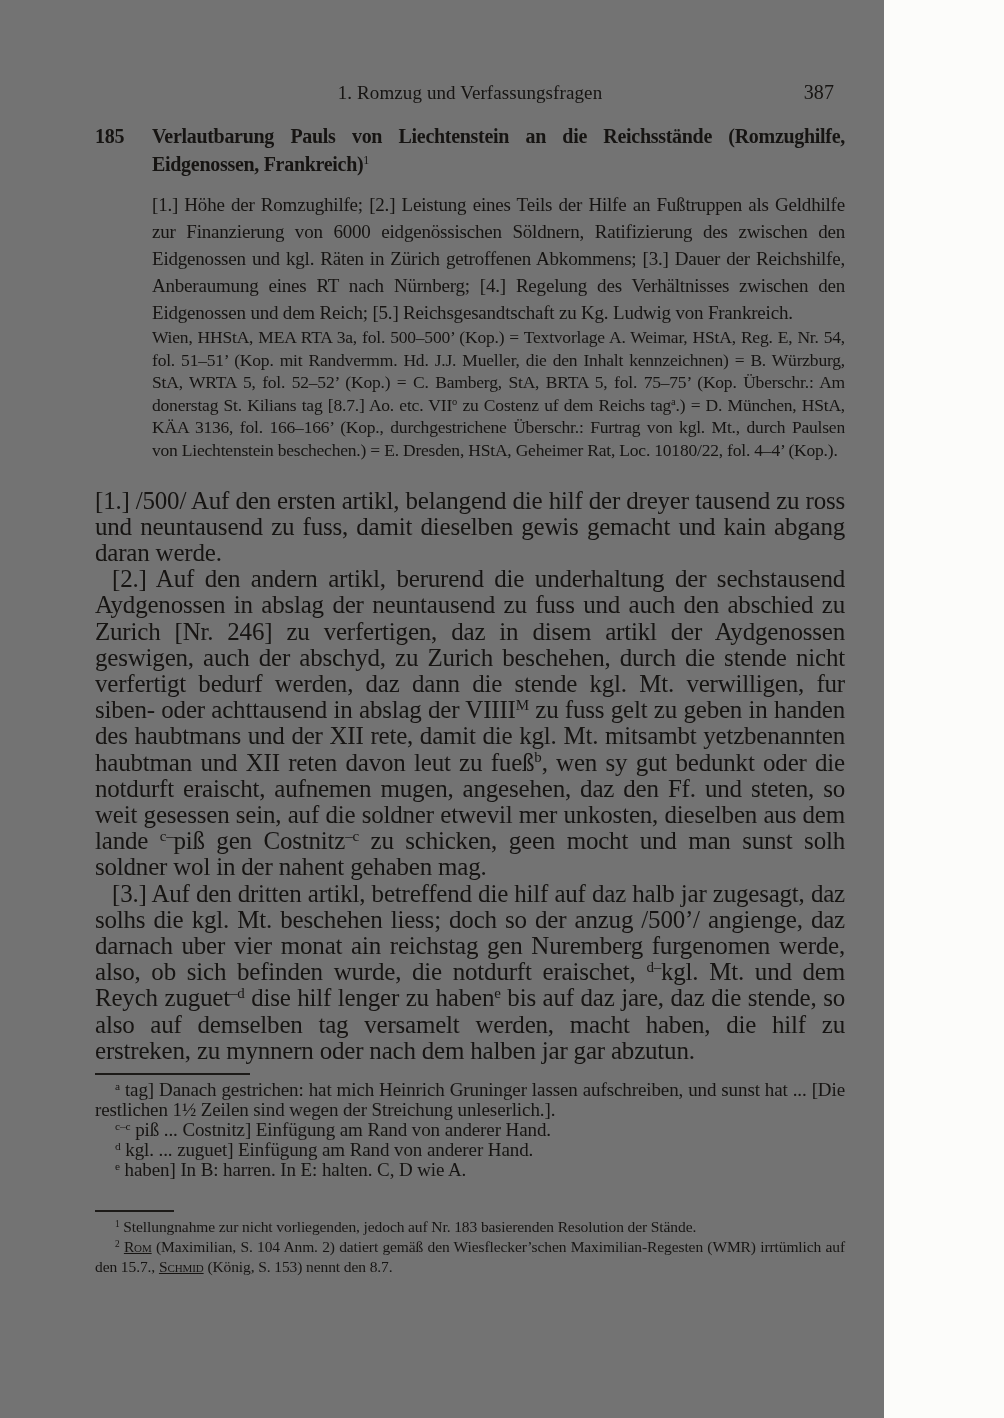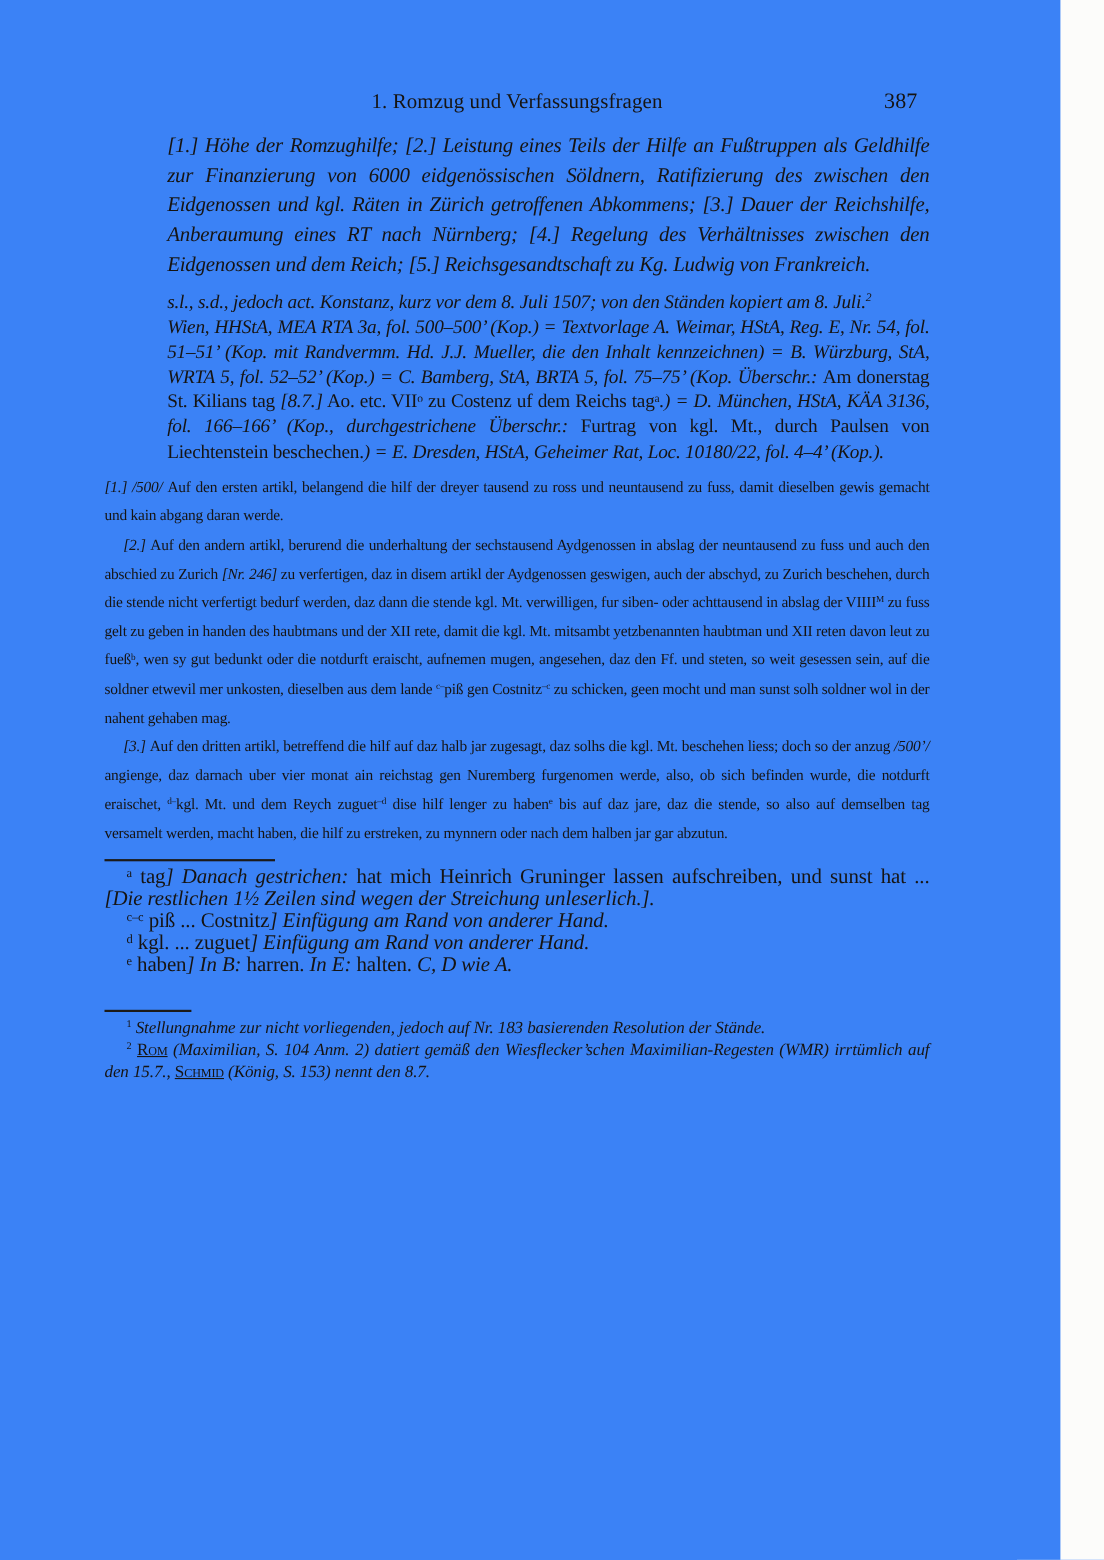--- a/index.html
+++ b/index.html
@@ -5,22 +5,22 @@
   * { box-sizing: border-box; }
   html, body { margin: 0; padding: 0; }
   body {
     width: 1004px; height: 1418px;
     background: #fcfcfa;
     font-family: "Liberation Serif", "DejaVu Serif", serif;
     color: #161412;
   }
   .page {
     position: relative;
-    width: 964px; height: 1418px;
-    background: #3b82f6;
+    width: 884px; height: 1418px;
+    background: #737373;
     overflow: hidden;
   }
   .col {
     position: absolute;
     left: 95px; top: 0;
     width: 750px;
   }
   
   .running-header {
     position: relative;
@@ -59,22 +59,22 @@
     margin: 0;
     font-size: 17.5px;
     line-height: 22.6px;
     text-align: justify;
     letter-spacing: -0.2px;
   }
   .dating { margin-top: 9px; }
 
   
   .body-block {
-    margin-top: 10px;
-    font-size: 14px;
+    margin-top: 26px;
+    font-size: 25px;
     line-height: 26.2px;
     text-align: justify;
     letter-spacing: -0.2px;
   }
   .bp { margin: 0; }
   .bp.indent { text-indent: 17px; }
 
   
   .apparatus {
     margin-top: 9px;
@@ -89,38 +89,40 @@
     margin-top: 30px;
     font-size: 15.5px;
     line-height: 20px;
     text-align: justify;
     letter-spacing: -0.1px;
   }
   .rule-short { width: 79px; border-top: 2px solid #1c1a18; margin: 0 0 5px 0; }
   .fn-p { margin: 0; text-indent: 20px; }
 
   sup { font-size: 60%; line-height: 0; vertical-align: baseline; position: relative; top: -0.55em; }
-  .it { font-style: italic; }
+  .it { }
   .sc { font-variant: small-caps; font-style: normal; text-decoration: underline; }
 </style>
 </head>
 <body>
 
 <div class="page">
   <div class="col">
 
     <header class="running-header">
       <span class="rh-title">1. Romzug und Verfassungsfragen</span>
       <span class="rh-page">387</span>
     </header>
 
+    <section class="entry-head">
+      <span class="entry-num">185</span><span>Verlautbarung Pauls von Liechtenstein an die Reichsstände (Romzughilfe, Eidgenossen, Frankreich)</span><sup class="fn-ref">1</sup>
+    </section>
 
     <section class="regest">
       <p class="summary"><span class="it">[1.] Höhe der Romzughilfe; [2.] Leistung eines Teils der Hilfe an Fußtruppen als Geldhilfe zur Finanzierung von 6000 eidgenössischen Söldnern, Ratifizierung des zwischen den Eidgenossen und kgl. Räten in Zürich getroffenen Abkommens; [3.] Dauer der Reichshilfe, Anberaumung eines RT nach Nürnberg; [4.] Regelung des Verhältnisses zwischen den Eidgenossen und dem Reich; [5.] Reichsgesandtschaft zu Kg. Ludwig von Frankreich.</span></p>
-      <p class="source-p dating"><span class="it">s.l., s.d., jedoch act. Konstanz, kurz vor dem 8. Juli 1507; von den Ständen kopiert am 8. Juli.</span><sup class="it">2</sup></p>
       <p class="source-p"><span class="it">Wien, HHStA, MEA RTA 3a, fol. 500–500’ (Kop.) = Textvorlage A. Weimar, HStA, Reg. E, Nr. 54, fol. 51–51’ (Kop. mit Randvermm. Hd. J.J. Mueller, die den Inhalt kennzeichnen) = B. Würzburg, StA, WRTA 5, fol. 52–52’ (Kop.) = C. Bamberg, StA, BRTA 5, fol. 75–75’ (Kop. Überschr.: </span><span>Am donerstag St. Kilians tag </span><span class="it">[8.7.]</span><span> Ao. etc. VII</span><sup>o</sup><span> zu Costenz uf dem Reichs tag</span><sup>a</sup><span class="it">.) = D. München, HStA, KÄA 3136, fol. 166–166’ (Kop., durchgestrichene Überschr.: </span><span>Furtrag von kgl. Mt., durch Paulsen von Liechtenstein beschechen.</span><span class="it">) = E. Dresden, HStA, Geheimer Rat, Loc. 10180/22, fol. 4–4’ (Kop.).</span></p>
     </section>
 
     <section class="body-block">
       <p class="bp"><span class="it">[1.] /500/ </span><span>Auf den ersten artikl, belangend die hilf der dreyer tausend zu ross und neuntausend zu fuss, damit dieselben gewis gemacht und kain abgang daran werde.</span></p>
       <p class="bp indent"><span class="it">[2.] </span><span>Auf den andern artikl, berurend die underhaltung der sechstausend Aydgenossen in abslag der neuntausend zu fuss und auch den abschied zu Zurich </span><span class="it">[Nr. 246]</span><span> zu verfertigen, daz in disem artikl der Aydgenossen geswigen, auch der abschyd, zu Zurich beschehen, durch die stende nicht verfertigt bedurf werden, daz dann die stende kgl. Mt. verwilligen, fur siben- oder achttausend in abslag der VIIII</span><sup>M</sup><span> zu fuss gelt zu geben in handen des haubtmans und der XII rete, damit die kgl. Mt. mitsambt yetzbenannten haubtman und XII reten davon leut zu fueß</span><sup>b</sup><span>, wen sy gut bedunkt oder die notdurft eraischt, aufnemen mugen, angesehen, daz den Ff. und steten, so weit gesessen sein, auf die soldner etwevil mer unkosten, dieselben aus dem lande </span><sup>c–</sup><span>piß gen Costnitz</span><sup>–c</sup><span> zu schicken, geen mocht und man sunst solh soldner wol in der nahent gehaben mag.</span></p>
       <p class="bp indent"><span class="it">[3.] </span><span>Auf den dritten artikl, betreffend die hilf auf daz halb jar zugesagt, daz solhs die kgl. Mt. beschehen liess; doch so der anzug </span><span class="it">/500’/</span><span> angienge, daz darnach uber vier monat ain reichstag gen Nuremberg furgenomen werde, also, ob sich befinden wurde, die notdurft eraischet, </span><sup>d–</sup><span>kgl. Mt. und dem Reych zuguet</span><sup>–d</sup><span> dise hilf lenger zu haben</span><sup>e</sup><span> bis auf daz jare, daz die stende, so also auf demselben tag versamelt werden, macht haben, die hilf zu erstreken, zu mynnern oder nach dem halben jar gar abzutun.</span></p>
     </section>
 
     <section class="apparatus">

